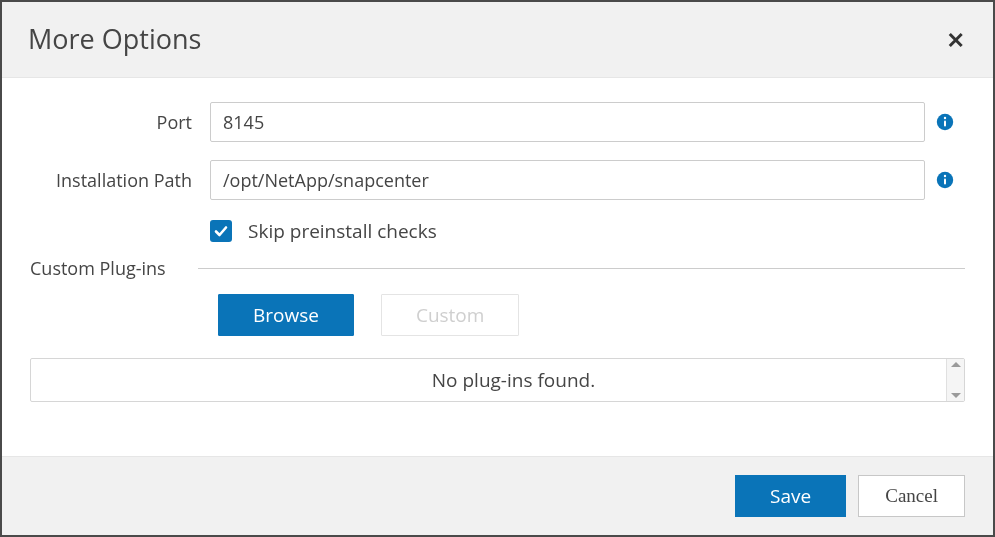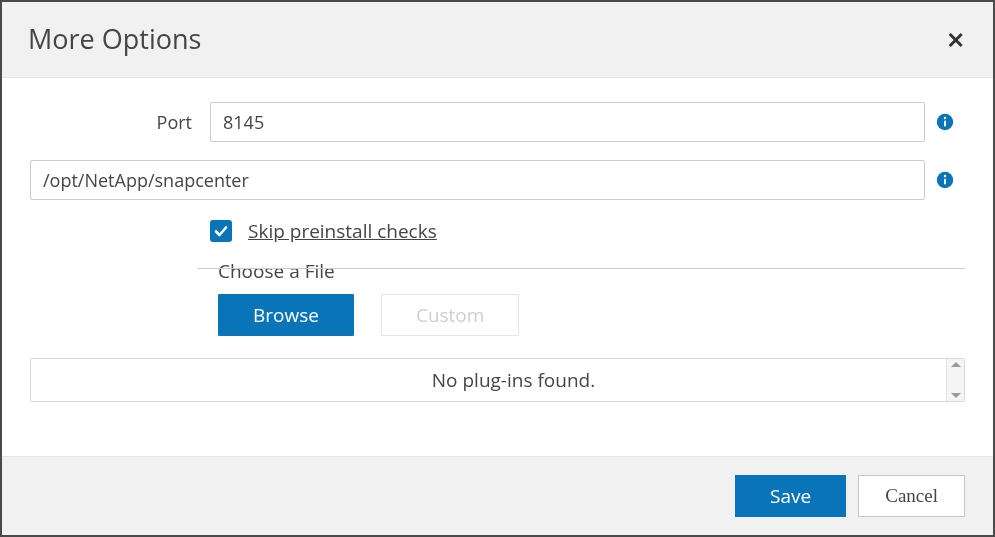--- a/index.html
+++ b/index.html
@@ -76,21 +76,20 @@
     width: 18px;
     height: 18px;
   }
   .info-icon svg { display: block; }
 
   .checkbox-row {
     display: flex;
     align-items: center;
     margin-left: 180px;
     margin-bottom: 12px;
-    text-decoration: underline;
   }
   .checkbox {
     width: 22px;
     height: 22px;
     background: #0a74b8;
     border-radius: 3px;
     display: flex;
     align-items: center;
     justify-content: center;
     cursor: pointer;
@@ -238,20 +237,21 @@
           <svg viewBox="0 0 18 18" width="18" height="18">
               <circle cx="9" cy="9" r="8.2" fill="#0a74b8"></circle>
               <rect x="8" y="7.5" width="2" height="6" rx="1" fill="#fff"></rect>
               <circle cx="9" cy="5" r="1.2" fill="#fff"></circle>
             </svg>
         </span>
       </div>
     </div>
 
     <div class="form-row">
+      <div class="form-label">Installation Path</div>
       <input class="form-input" type="text" value="/opt/NetApp/snapcenter" style="">
       <div class="info-col">
         <span class="info-icon">
           <svg viewBox="0 0 18 18" width="18" height="18">
               <circle cx="9" cy="9" r="8.2" fill="#0a74b8"></circle>
               <rect x="8" y="7.5" width="2" height="6" rx="1" fill="#fff"></rect>
               <circle cx="9" cy="5" r="1.2" fill="#fff"></circle>
             </svg>
         </span>
       </div>
@@ -261,24 +261,24 @@
       <div class="checkbox">
         <svg width="16" height="16" viewBox="0 0 16 16">
             <path d="M3 8.5 L6.5 12 L13 4.5" stroke="#fff" stroke-width="2.6" fill="none" stroke-linecap="round" stroke-linejoin="round"></path>
           </svg>
       </div>
       <div class="checkbox-label">Skip preinstall checks</div>
     </div>
 
     <div class="section">
       <div class="section-rule"></div>
+      <span class="section-title">Custom Plug-ins</span>
     </div>
 
     <div class="file-area">
-      <div class="file-caption">Choose a File</div>
       <div class="file-buttons">
         <button class="btn btn-primary">Browse</button>
         <button class="btn btn-disabled" disabled="">Custom</button>
       </div>
     </div>
 
     <div class="plugin-list">
       <div class="plugin-empty">No plug-ins found.</div>
       <div class="scroll-stub">
         <div class="arrow up"></div>

